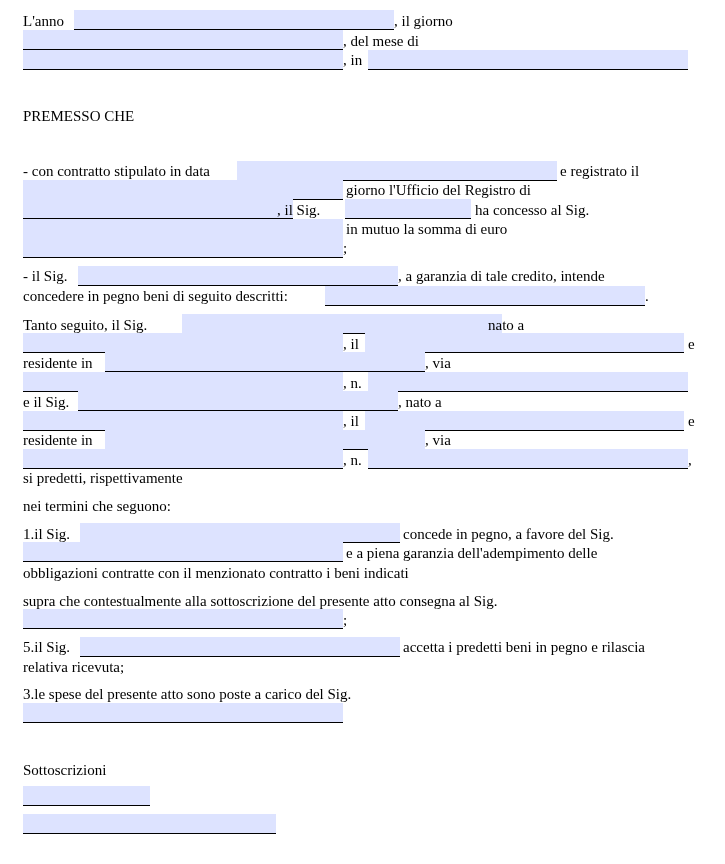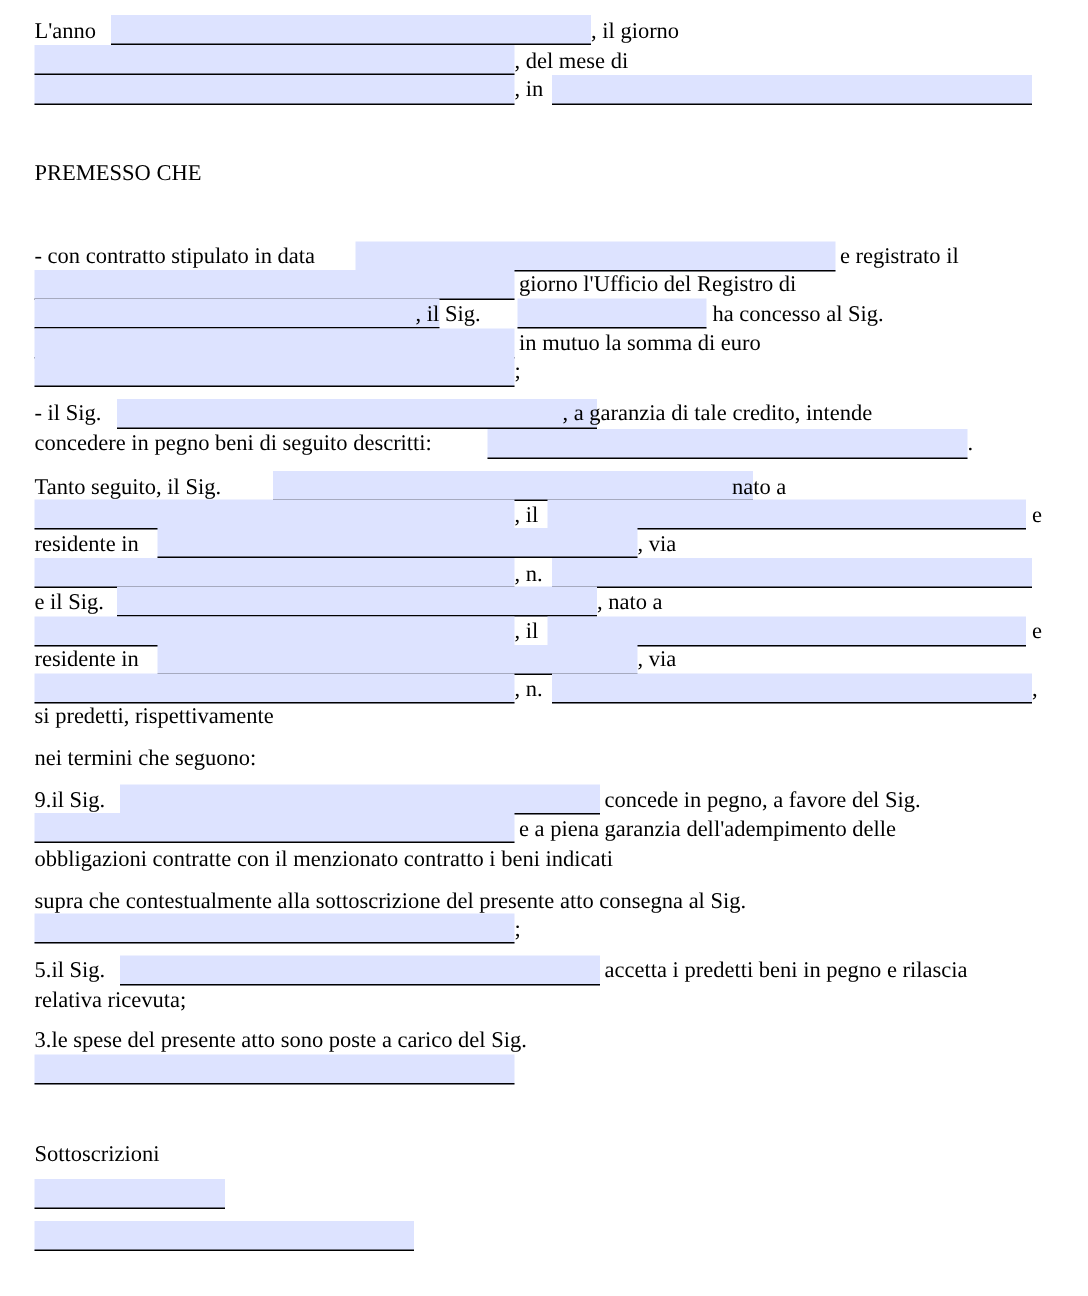--- a/index.html
+++ b/index.html
@@ -39,21 +39,21 @@
 <span class="t" style="left:475px;top:201px">ha concesso al Sig.</span>
 
 <div class="f" style="left:23px;top:219px;width:320px;height:20px"><input value="" style=""></div>
 <span class="t" style="left:346px;top:220px">in mutuo la somma di euro</span>
 
 <div class="f" style="left:23px;top:238px;width:320px;height:20px"><input value="" style=""></div>
 <span class="t" style="left:343px;top:239px">;</span>
 
 <span class="t" style="left:23px;top:267px">- il Sig.</span>
 <div class="f" style="left:78px;top:266px;width:320px;height:20px"><input value="" style=""></div>
-<span class="t" style="left:375px;top:267px">, a garanzia di tale credito, intende</span>
+<span class="t" style="left:398px;top:267px">, a garanzia di tale credito, intende</span>
 
 <span class="t" style="left:23px;top:287px">concedere in pegno beni di seguito descritti:</span>
 <div class="f" style="left:325px;top:286px;width:320px;height:20px"><input value="" style=""></div>
 <span class="t" style="left:645px;top:287px">.</span>
 
 <span class="t" style="left:23px;top:316px">Tanto seguito, il Sig.</span>
 <div class="f" style="left:182px;top:314px;width:320px;height:20px"><input value="" style=""></div>
 <span class="t" style="left:488px;top:316px">nato a</span>
 
 <div class="f" style="left:23px;top:333px;width:320px;height:20px"><input value="" style=""></div>
@@ -83,21 +83,21 @@
 <span class="t" style="left:425px;top:431px">, via</span>
 
 <div class="f" style="left:23px;top:449px;width:320px;height:20px"><input value="" style=""></div>
 <span class="t" style="left:343px;top:451px">, n.</span>
 <div class="f" style="left:368px;top:449px;width:320px;height:20px"><input value="" style=""></div>
 <span class="t" style="left:688px;top:451px">,</span>
 
 <span class="t" style="left:23px;top:469px">si predetti, rispettivamente</span>
 <span class="t" style="left:23px;top:497px">nei termini che seguono:</span>
 
-<span class="t" style="left:23px;top:525px">9.il Sig.</span>
+<span class="t" style="left:23px;top:525px">1.il Sig.</span>
 <div class="f" style="left:80px;top:523px;width:320px;height:20px"><input value="" style=""></div>
 <span class="t" style="left:403px;top:525px">concede in pegno, a favore del Sig.</span>
 
 <div class="f" style="left:23px;top:542px;width:320px;height:20px"><input value="" style=""></div>
 <span class="t" style="left:346px;top:544px">e a piena garanzia dell'adempimento delle</span>
 
 <span class="t" style="left:23px;top:564px">obbligazioni contratte con il menzionato contratto i beni indicati</span>
 <span class="t" style="left:23px;top:592px">supra che contestualmente alla sottoscrizione del presente atto consegna al Sig.</span>
 
 <div class="f" style="left:23px;top:609px;width:320px;height:20px"><input value="" style=""></div>

